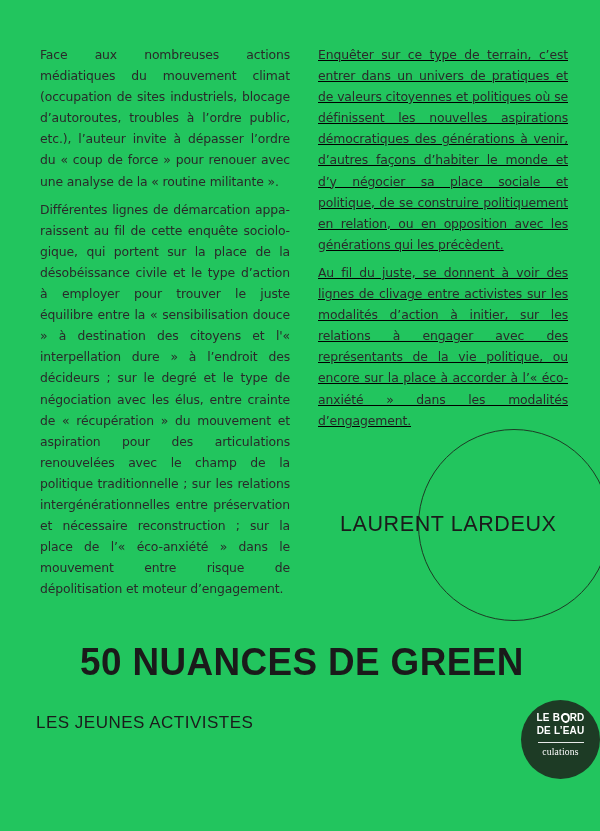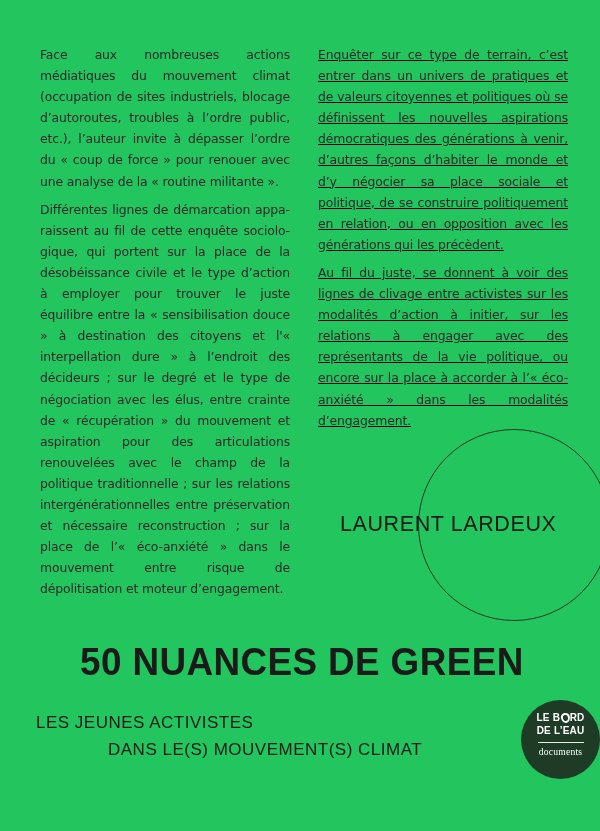--- a/index.html
+++ b/index.html
@@ -159,26 +159,25 @@
       <p class="para">Enquêter sur ce type de terrain, c’est entrer dans un univers de pratiques et de valeurs citoyennes et politiques où se définissent les nouvelles aspirations démocratiques des générations à venir, d’autres façons d’habiter le monde et d’y négocier sa place sociale et politique, de se construire poli­tiquement en relation, ou en opposition avec les générations qui les précèdent.</p>
       <p class="para">Au fil du juste, se donnent à voir des lignes de clivage entre activistes sur les moda­lités d’action à initier, sur les relations à engager avec des représentants de la vie politique, ou encore sur la place à accor­der à l’« éco-anxiété » dans les modalités d’engagement.</p>
     </div>
 
   </div>
 
   <div class="author">LAURENT LARDEUX</div>
 
   <div class="title">50 NUANCES DE GREEN</div>
   <div class="subtitle subtitle-1">LES JEUNES ACTIVISTES</div>
-  <div class="subtitle subtitle-2">DANS LE(S) MOUVEMENT(S) CLIMAT</div>
 
   <div class="badge">
     <div class="badge-line">
       <span>LE B</span>
       <span class="badge-o"></span>
       <span>RD</span>
     </div>
     <div class="badge-line">DE L’EAU</div>
     <div class="badge-rule"></div>
-    <div class="badge-sub">documents</div>
+    <div class="badge-sub">culations</div>
   </div>
 
 </div>
 
 </body></html>

